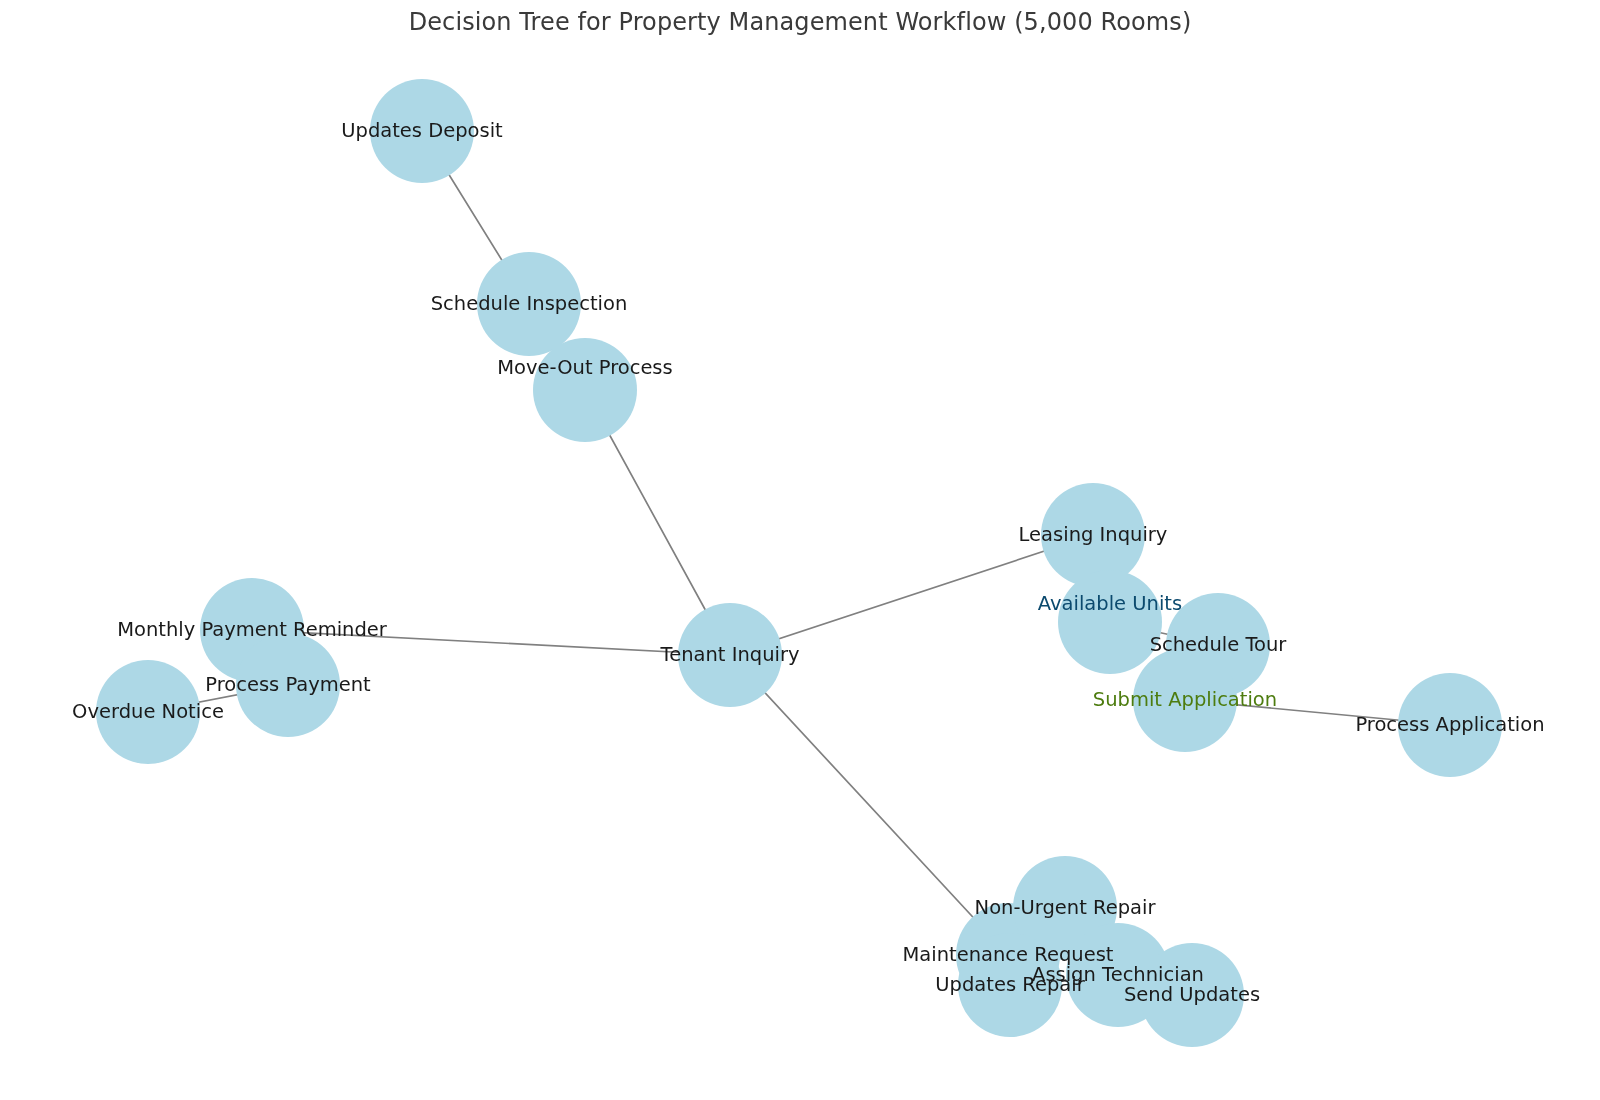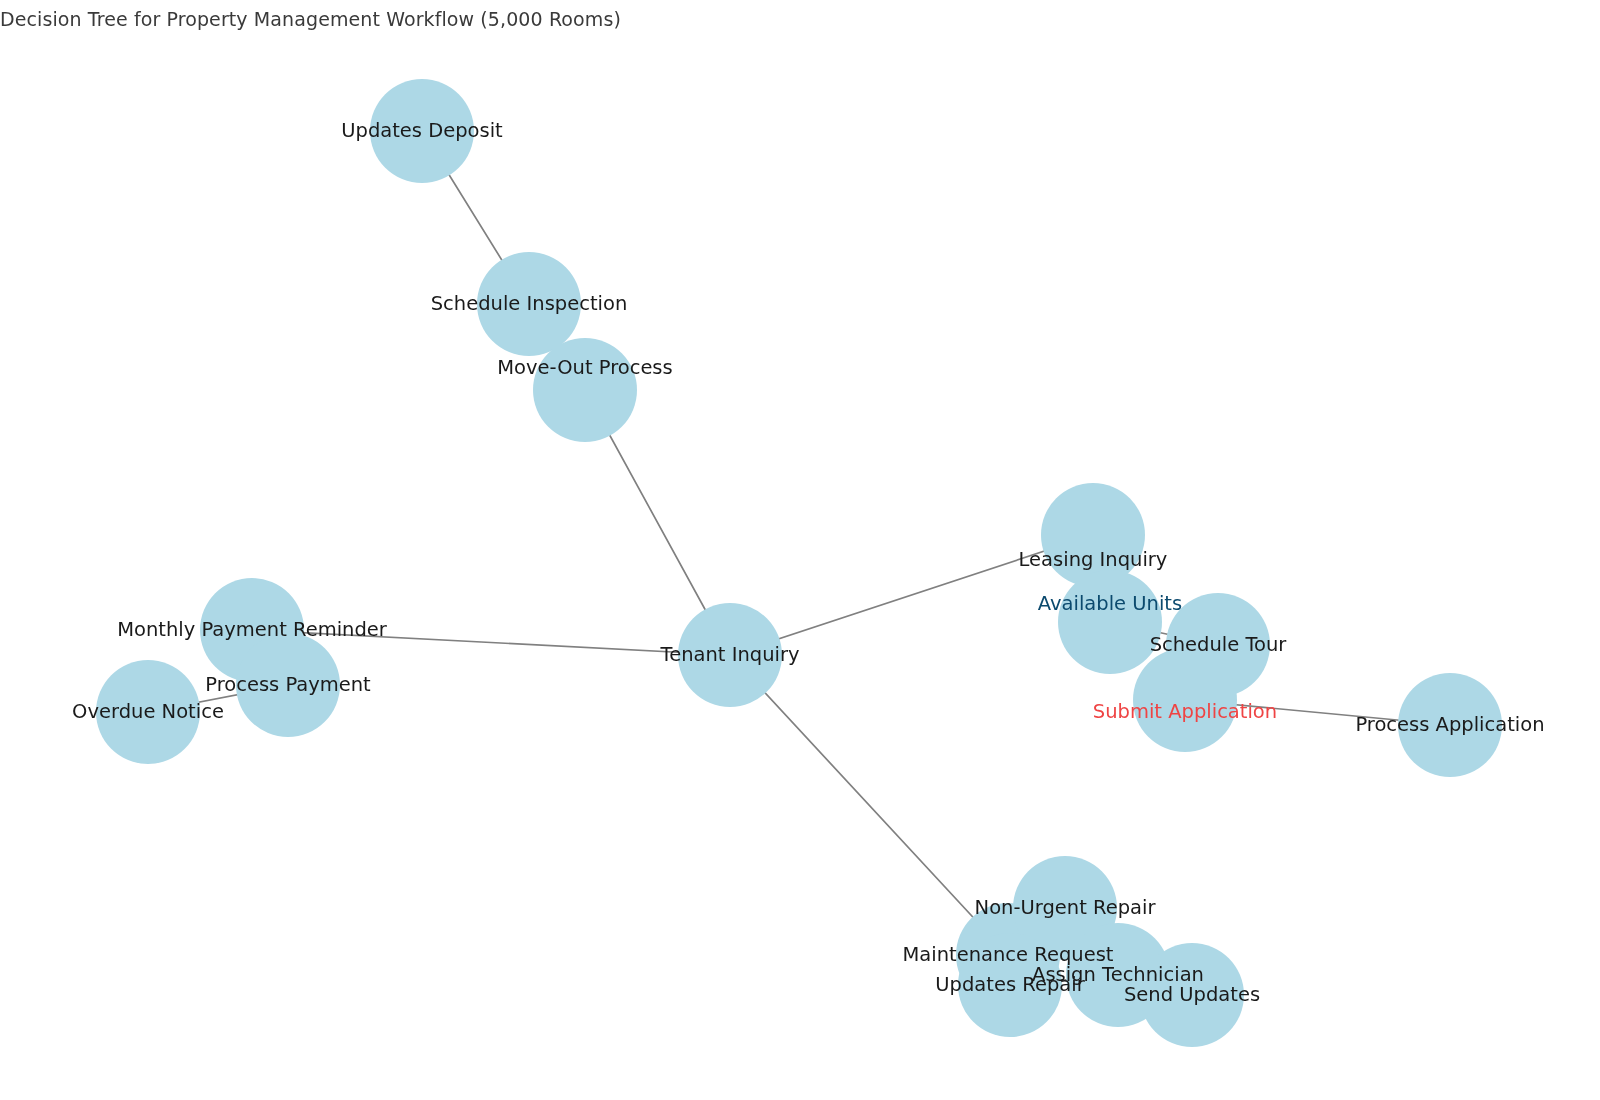--- a/index.html
+++ b/index.html
@@ -17,22 +17,22 @@
     position: relative;
     width: 1600px;
     height: 1100px;
     background: #ffffff;
   }
   #chart-title {
     position: absolute;
     top: 8px;
     left: 0;
     width: 1600px;
-    text-align: left;
-    font-size: 19px;
+    text-align: center;
+    font-size: 24px;
     color: #3a3a3a;
     font-family: "DejaVu Sans", sans-serif;
     font-weight: 400;
     letter-spacing: 0.1px;
   }
   #graph-svg {
     position: absolute;
     top: 0;
     left: 0;
     width: 1600px;
@@ -107,24 +107,24 @@
   </svg>
 
   <div id="labels-layer">
       <div class="node-label" style="left: 422px; top: 131px; color: rgb(26, 26, 26);">Updates Deposit</div>
       <div class="node-label" style="left: 529px; top: 304px; color: rgb(26, 26, 26);">Schedule Inspection</div>
       <div class="node-label" style="left: 585px; top: 368px; color: rgb(26, 26, 26);">Move-Out Process</div>
       <div class="node-label" style="left: 730px; top: 655px; color: rgb(26, 26, 26);">Tenant Inquiry</div>
       <div class="node-label" style="left: 252px; top: 630px; color: rgb(26, 26, 26);">Monthly Payment Reminder</div>
       <div class="node-label" style="left: 288px; top: 685px; color: rgb(26, 26, 26);">Process Payment</div>
       <div class="node-label" style="left: 148px; top: 712px; color: rgb(26, 26, 26);">Overdue Notice</div>
-      <div class="node-label" style="left: 1093px; top: 560px; color: rgb(26, 26, 26);">Leasing Inquiry</div>
+      <div class="node-label" style="left: 1093px; top: 535px; color: rgb(26, 26, 26);">Leasing Inquiry</div>
       <div class="node-label" style="left: 1110px; top: 604px; color: #0c4a6e;">Available Units</div>
       <div class="node-label" style="left: 1218px; top: 645px; color: rgb(26, 26, 26);">Schedule Tour</div>
-      <div class="node-label" style="left: 1185px; top: 700px; color: #ef4444; margin-top: 12px;">Submit Application</div>
+      <div class="node-label" style="left: 1185px; top: 700px; color: #4d7c0f;">Submit Application</div>
       <div class="node-label" style="left: 1450px; top: 725px; color: rgb(26, 26, 26);">Process Application</div>
       <div class="node-label" style="left: 1008px; top: 955px; color: rgb(26, 26, 26); text-align: right;">Maintenance Request</div>
       <div class="node-label" style="left: 1065px; top: 908px; color: rgb(26, 26, 26);">Non-Urgent Repair</div>
       <div class="node-label" style="left: 1010px; top: 985px; color: rgb(26, 26, 26);">Updates Repair</div>
       <div class="node-label" style="left: 1118px; top: 975px; color: rgb(26, 26, 26);">Assign Technician</div>
       <div class="node-label" style="left: 1192px; top: 995px; color: rgb(26, 26, 26);">Send Updates</div>
     </div>
 
 </div>
 

